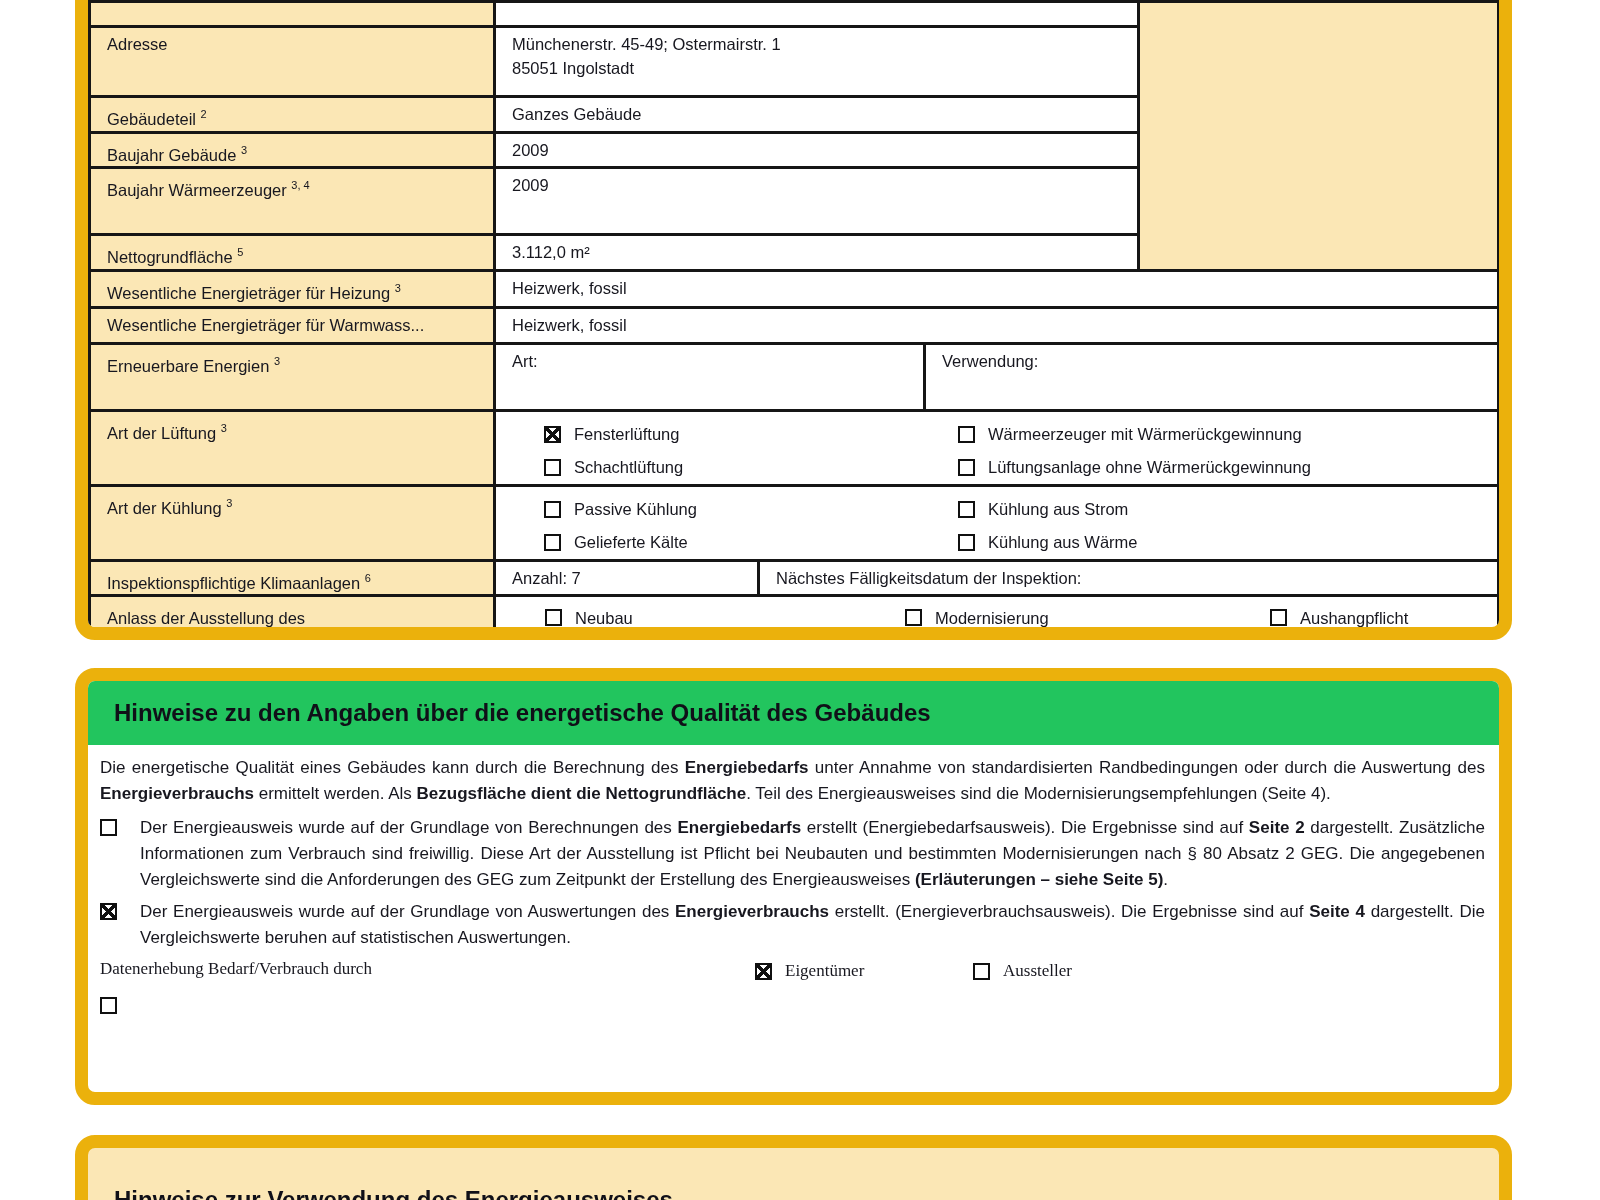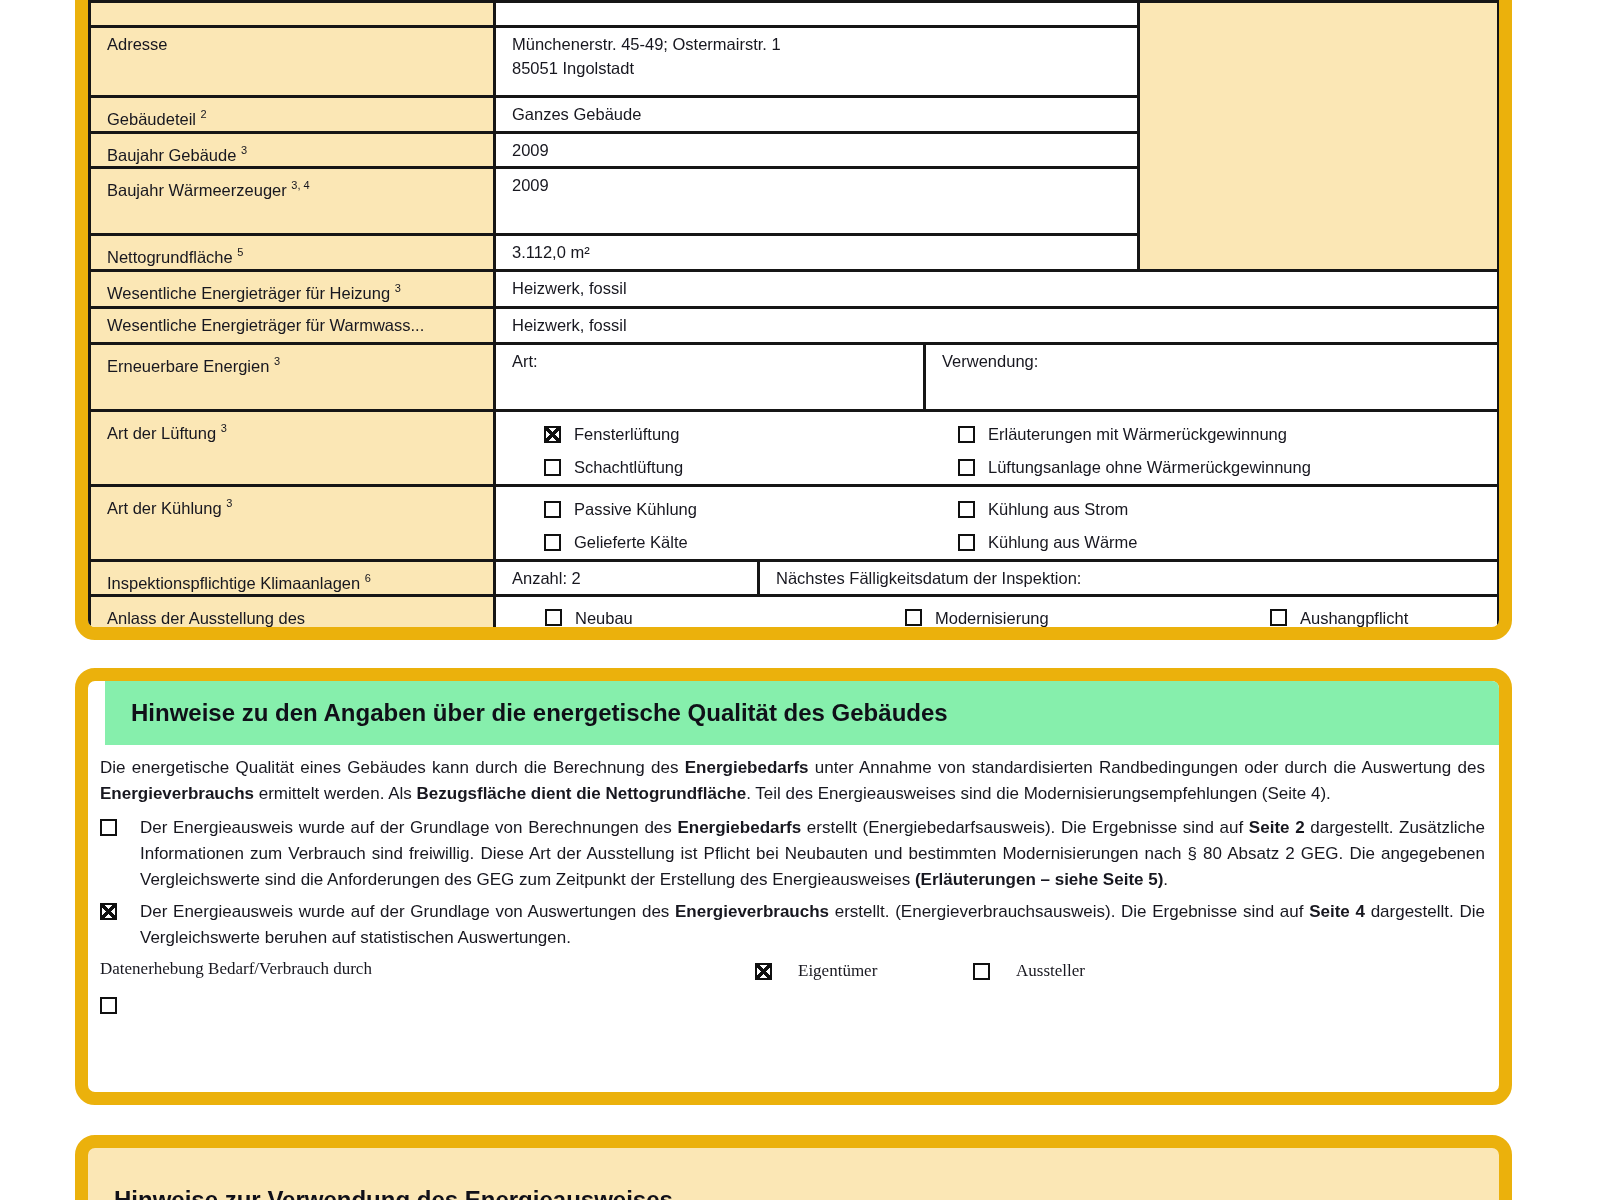--- a/index.html
+++ b/index.html
@@ -6,21 +6,21 @@
   body{
     width:1600px;height:1200px;position:relative;overflow:hidden;
     background:#ffffff;color:#17171f;
     font-family:"Liberation Sans","DejaVu Sans",sans-serif;
     font-size:17px;
   }
   .panel{
     position:absolute;box-sizing:border-box;
     border:13px solid #EBB10C;border-radius:20px;background:#fff;overflow:hidden;
   }
-  .tan{background:#86efac;margin-left:17px;}
+  .tan{background:#22c55e;}
   
   #panel-building{left:75px;top:-60px;width:1437px;height:700px;}
   table.form{border-collapse:collapse;table-layout:fixed;width:1409px;margin-top:47px;}
   table.form td{border:3px solid #161616;vertical-align:top;box-sizing:border-box;
                 padding:4px 8px 0 16px;font-size:16.5px;line-height:24px;}
   td.lab{background:#FBE7B5;padding-left:12px;}
   td.photo{background:#FBE7B5;border-bottom:3px solid #161616;}
   sup{font-size:11px;}
   .vline{line-height:34px;}
   .optwrap{display:flex;padding-top:2px;}
@@ -40,21 +40,21 @@
   .indent2{padding-left:30px;line-height:33px;white-space:nowrap;}
   
   #panel-quality{left:75px;top:668px;width:1437px;height:437px;}
   .sec-header{height:64px;display:flex;align-items:center;padding-left:26px;
               font-size:24px;font-weight:bold;color:#101018;}
   .sec-body{padding:6px 14px 0 12px;}
   .para{text-align:justify;line-height:26px;margin:4px 0 8px 0;}
   .hitem{position:relative;padding-left:40px;text-align:justify;line-height:26px;margin:4px 0 6px 0;}
   .hitem > .cb{position:absolute;left:0;top:4px;}
   .datarow{position:relative;height:32px;margin:2px 0 2px 0;font-family:Liberation Serif, serif;}
-  .datarow .grp{position:absolute;top:0;display:flex;align-items:center;gap:26px;height:28px;}
+  .datarow .grp{position:absolute;top:0;display:flex;align-items:center;gap:13px;height:28px;}
   #panel-usage{left:75px;top:1135px;width:1437px;height:120px;background:#FBE7B5;}
   b{font-weight:bold;}
 </style>
 </head>
 <body>
 
 <div class="panel" id="panel-building">
   <table class="form">
     <colgroup>
         <col style="width:405px">
@@ -125,21 +125,21 @@
               <span class="olabel">Fensterlüftung</span>
             </div>
             <div class="opt">
               <span class="cb" data-checked="false"></span>
               <span class="olabel">Schachtlüftung</span>
             </div>
           </div>
           <div class="gb">
             <div class="opt">
               <span class="cb" data-checked="false"></span>
-              <span class="olabel">Erläuterungen mit Wärmerückgewinnung</span>
+              <span class="olabel">Wärmeerzeuger mit Wärmerückgewinnung</span>
             </div>
             <div class="opt">
               <span class="cb" data-checked="false"></span>
               <span class="olabel">Lüftungsanlage ohne Wärmerückgewinnung</span>
             </div>
           </div>
         </div>
       </td>
     </tr>
 
@@ -166,21 +166,21 @@
               <span class="cb" data-checked="false"></span>
               <span class="olabel">Kühlung aus Wärme</span>
             </div>
           </div>
         </div>
       </td>
     </tr>
 
     <tr style="height:32px">
       <td class="lab"><span>Inspektionspflichtige Klimaanlagen</span> <sup>6</sup></td>
-      <td>Anzahl: 2</td>
+      <td>Anzahl: 7</td>
       <td colspan="3">Nächstes Fälligkeitsdatum der Inspektion:</td>
     </tr>
 
     <tr style="height:65px">
       <td class="lab">
         <div class="vline">Anlass der Ausstellung des</div>
         <div class="vline">Energieausweises</div>
       </td>
       <td colspan="4" class="anlass-cell">
         <div class="anlass-col" style="left:17px">

